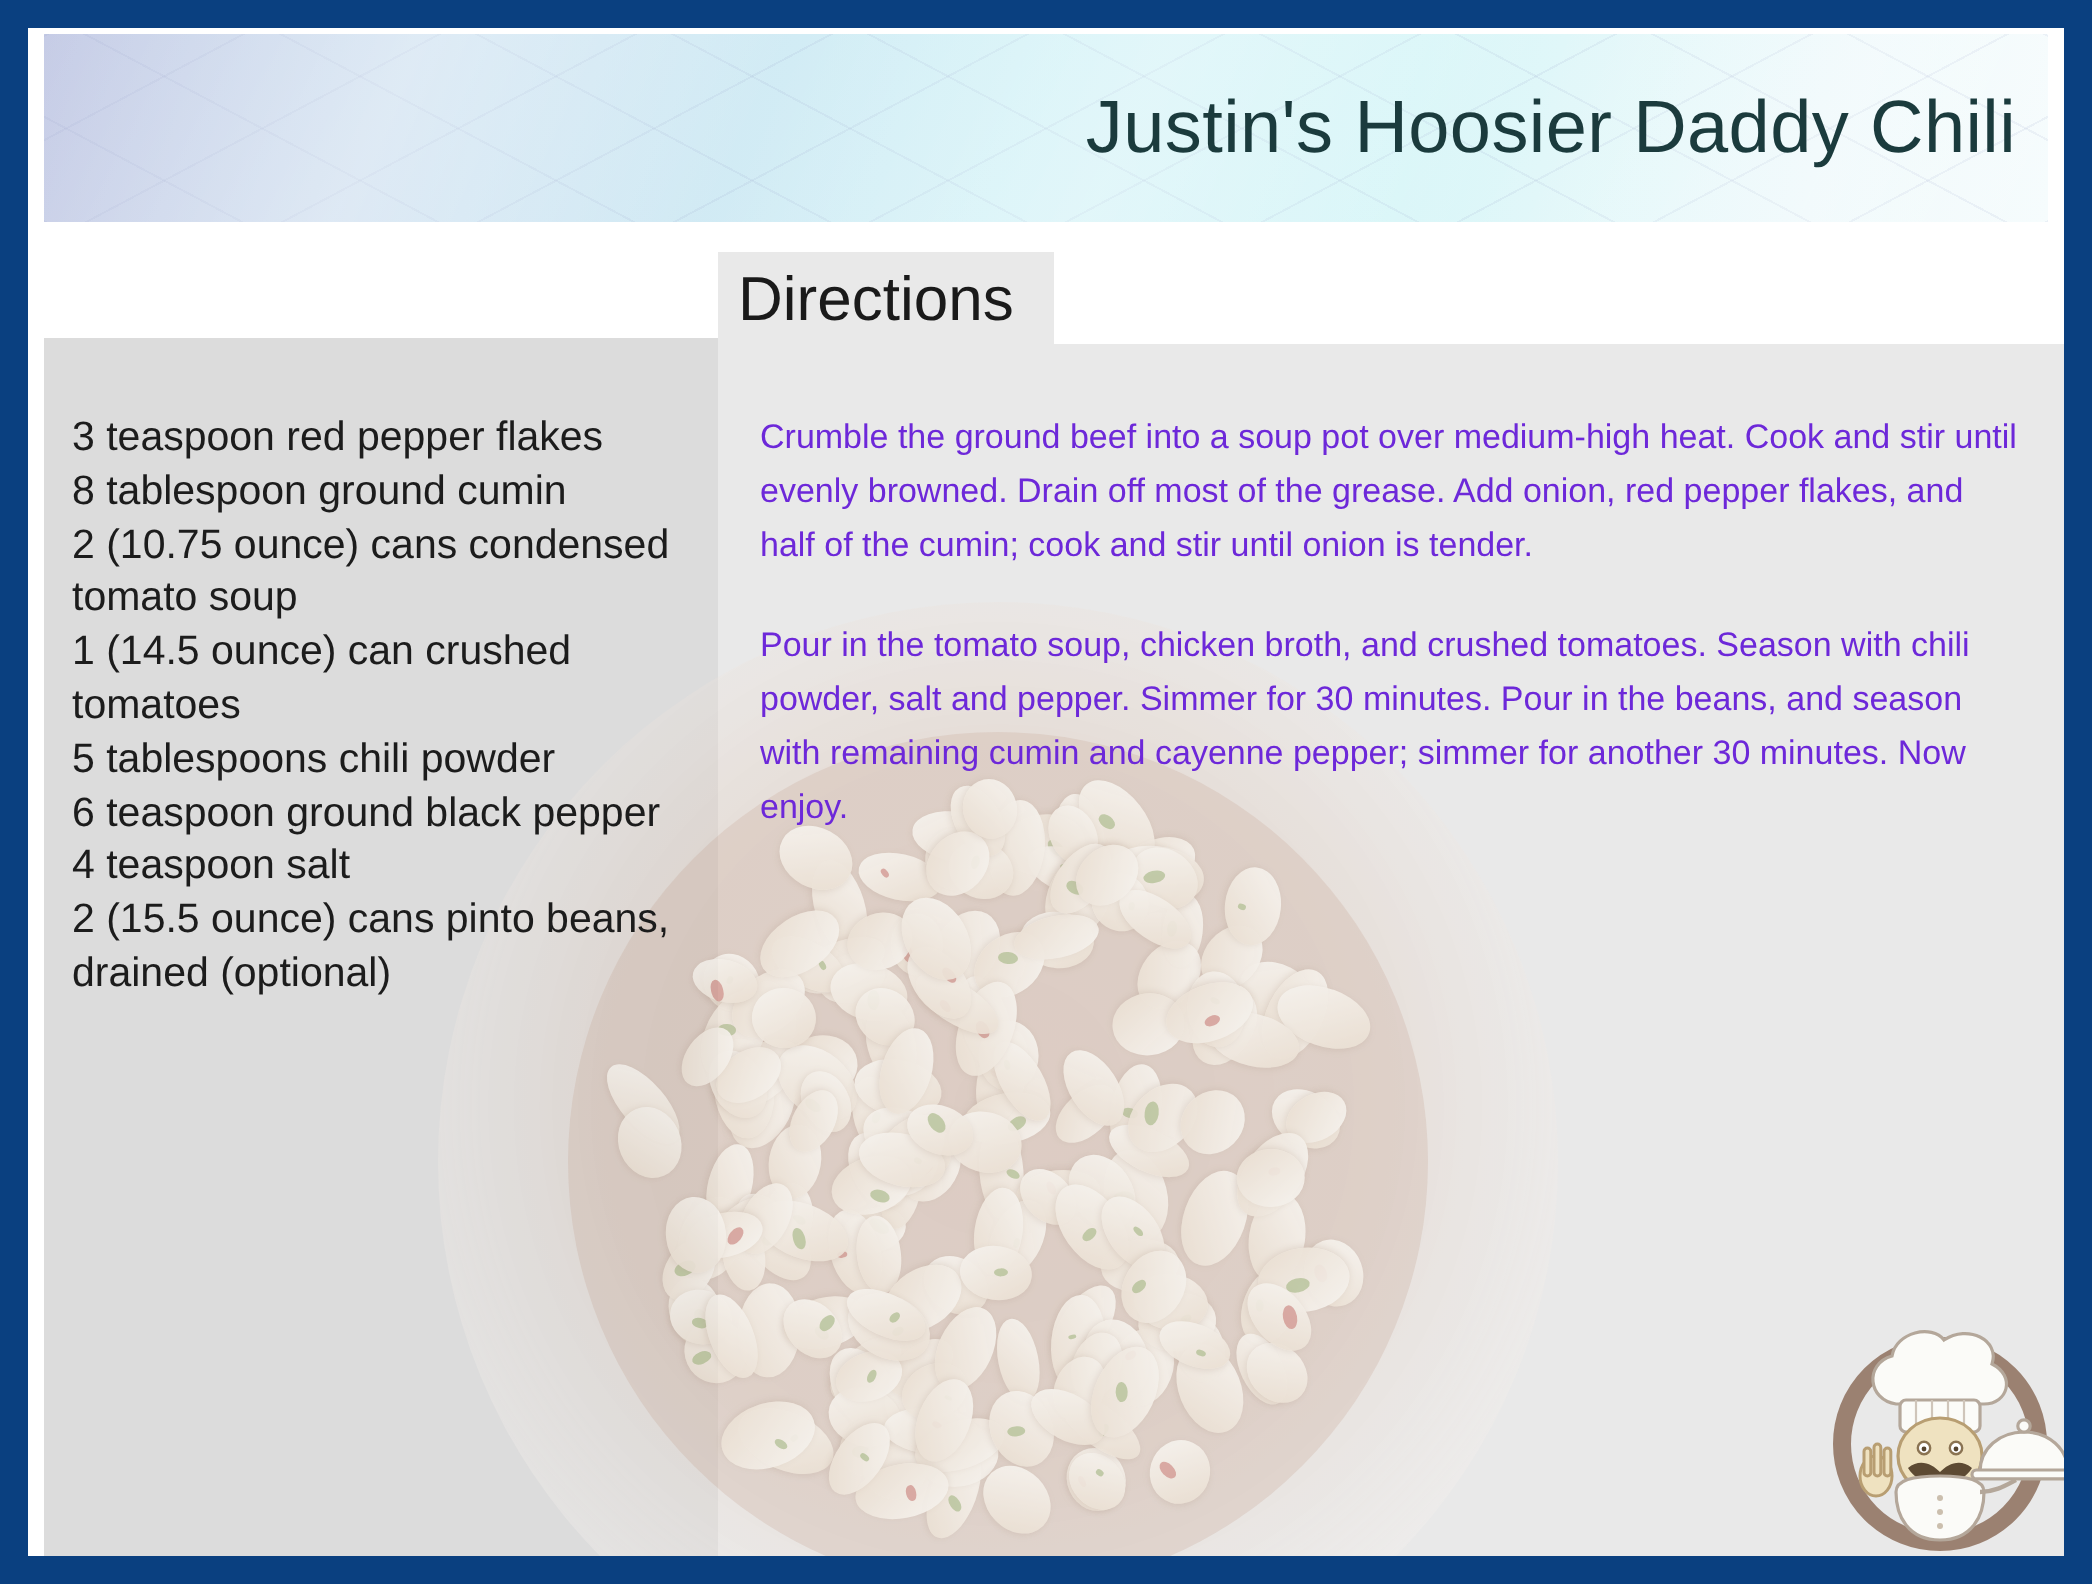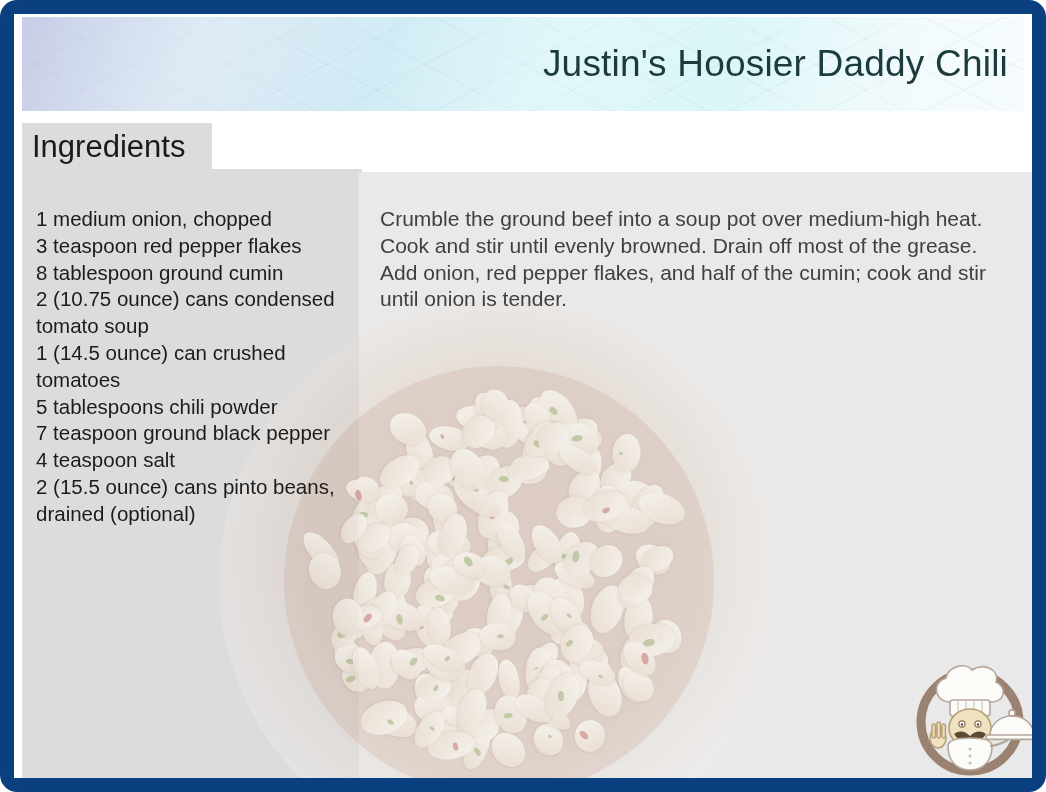--- a/index.html
+++ b/index.html
@@ -13,21 +13,20 @@
   }
 
   
   .page {
     position: relative;
     width: 1046px;
     height: 792px;
     overflow: hidden;
     background: #ffffff;
     box-sizing: border-box;
-    border-radius: 17px;
   }
   .frame-border {
     position: absolute;
     left: 0; top: 0;
     width: 1046px;
     height: 792px;
     box-sizing: border-box;
     border: 14px solid #0a4080;
     background: transparent;
     z-index: 40;
@@ -209,23 +208,23 @@
     color: #1c1c1c;
   }
   .ingredients-list .item { white-space: normal; }
 
   .directions-body {
     position: absolute;
     left: 366px;
     top: 192px;
     width: 632px;
     z-index: 20;
-    font-size: 21px;
+    font-size: 17px;
     line-height: 26.8px;
-    color: #404040;
+    color: #6d28d9;
   }
   .directions-body p {
     margin: 0 0 24px 0;
   }
   .directions-body p:last-child { margin-bottom: 0; }
 </style>
 </head>
 <body>
 
 <div class="page">
@@ -510,39 +509,39 @@
             <div class="bean" style="width: 37.5287px; height: 30.4142px; left: 44.8458px; top: 235.684px; transform: rotate(83.9911deg);"></div>
             <div class="bean" style="width: 41.2461px; height: 23.0015px; left: 125.128px; top: 351.505px; transform: rotate(126.042deg);"></div>
             <div class="fleck green" style="width: 4.50084px; height: 2.7005px; left: 146.282px; top: 360.902px; transform: rotate(41.446deg);"></div>
             <div class="bean" style="width: 36.777px; height: 20.7654px; left: 295.166px; top: 295.603px; transform: rotate(21.35deg);"></div>
             <div class="fleck green" style="width: 4.95141px; height: 2.97085px; left: 314.153px; top: 309.411px; transform: rotate(19.3395deg);"></div>
             <div class="bean" style="width: 36.2569px; height: 30.5525px; left: 23.1675px; top: 189.877px; transform: rotate(67.2164deg);"></div>
           </div>
       </div>
     </div>
 
-    <div class="tab" id="tab-ingredients">
-      <span class="tab-label">Ingredients</span>
+
+    <div class="tab" id="tab-directions">
+      <span class="tab-label">Directions</span>
     </div>
 
-
     <div class="ingredients-list" id="ingredients-list">
-        <div class="item">1 medium onion, chopped</div>
         <div class="item">3 teaspoon red pepper flakes</div>
         <div class="item">8 tablespoon ground cumin</div>
         <div class="item">2 (10.75 ounce) cans  condensed tomato soup</div>
         <div class="item">1 (14.5 ounce) can crushed tomatoes</div>
         <div class="item">5 tablespoons chili powder</div>
-        <div class="item">7 teaspoon ground black pepper</div>
+        <div class="item">6 teaspoon ground black pepper</div>
         <div class="item">4 teaspoon salt</div>
         <div class="item">2 (15.5 ounce) cans pinto beans, drained (optional)</div>
       </div>
 
     <div class="directions-body" id="directions-body">
         <p>Crumble the ground beef into a soup pot over medium-high heat. Cook and stir until evenly browned. Drain off most of the grease. Add onion, red pepper flakes, and half of the cumin; cook and stir until onion is tender.</p>
+        <p>Pour in the tomato soup, chicken broth, and crushed tomatoes. Season with chili powder, salt and pepper. Simmer for 30 minutes. Pour in the beans, and season with remaining cumin and cayenne pepper; simmer for another 30 minutes. Now enjoy.</p>
       </div>
 
     <div class="chef-logo">
       <svg viewBox="0 0 132 132" width="132" height="132" aria-hidden="true">
 
         <circle cx="66" cy="72" r="49" fill="none" stroke="#8a6a57" stroke-width="9" opacity="0.82"></circle>
 
         <g fill="#fbfbf8" stroke="#b4a79a" stroke-width="1.6">
           <path d="M44 52 C30 50 28 32 42 28 C44 16 62 12 68 20 C80 12 96 20 92 32 C104 38 100 52 88 52 Z"></path>
           <rect x="46" y="50" width="40" height="16" rx="3"></rect>

